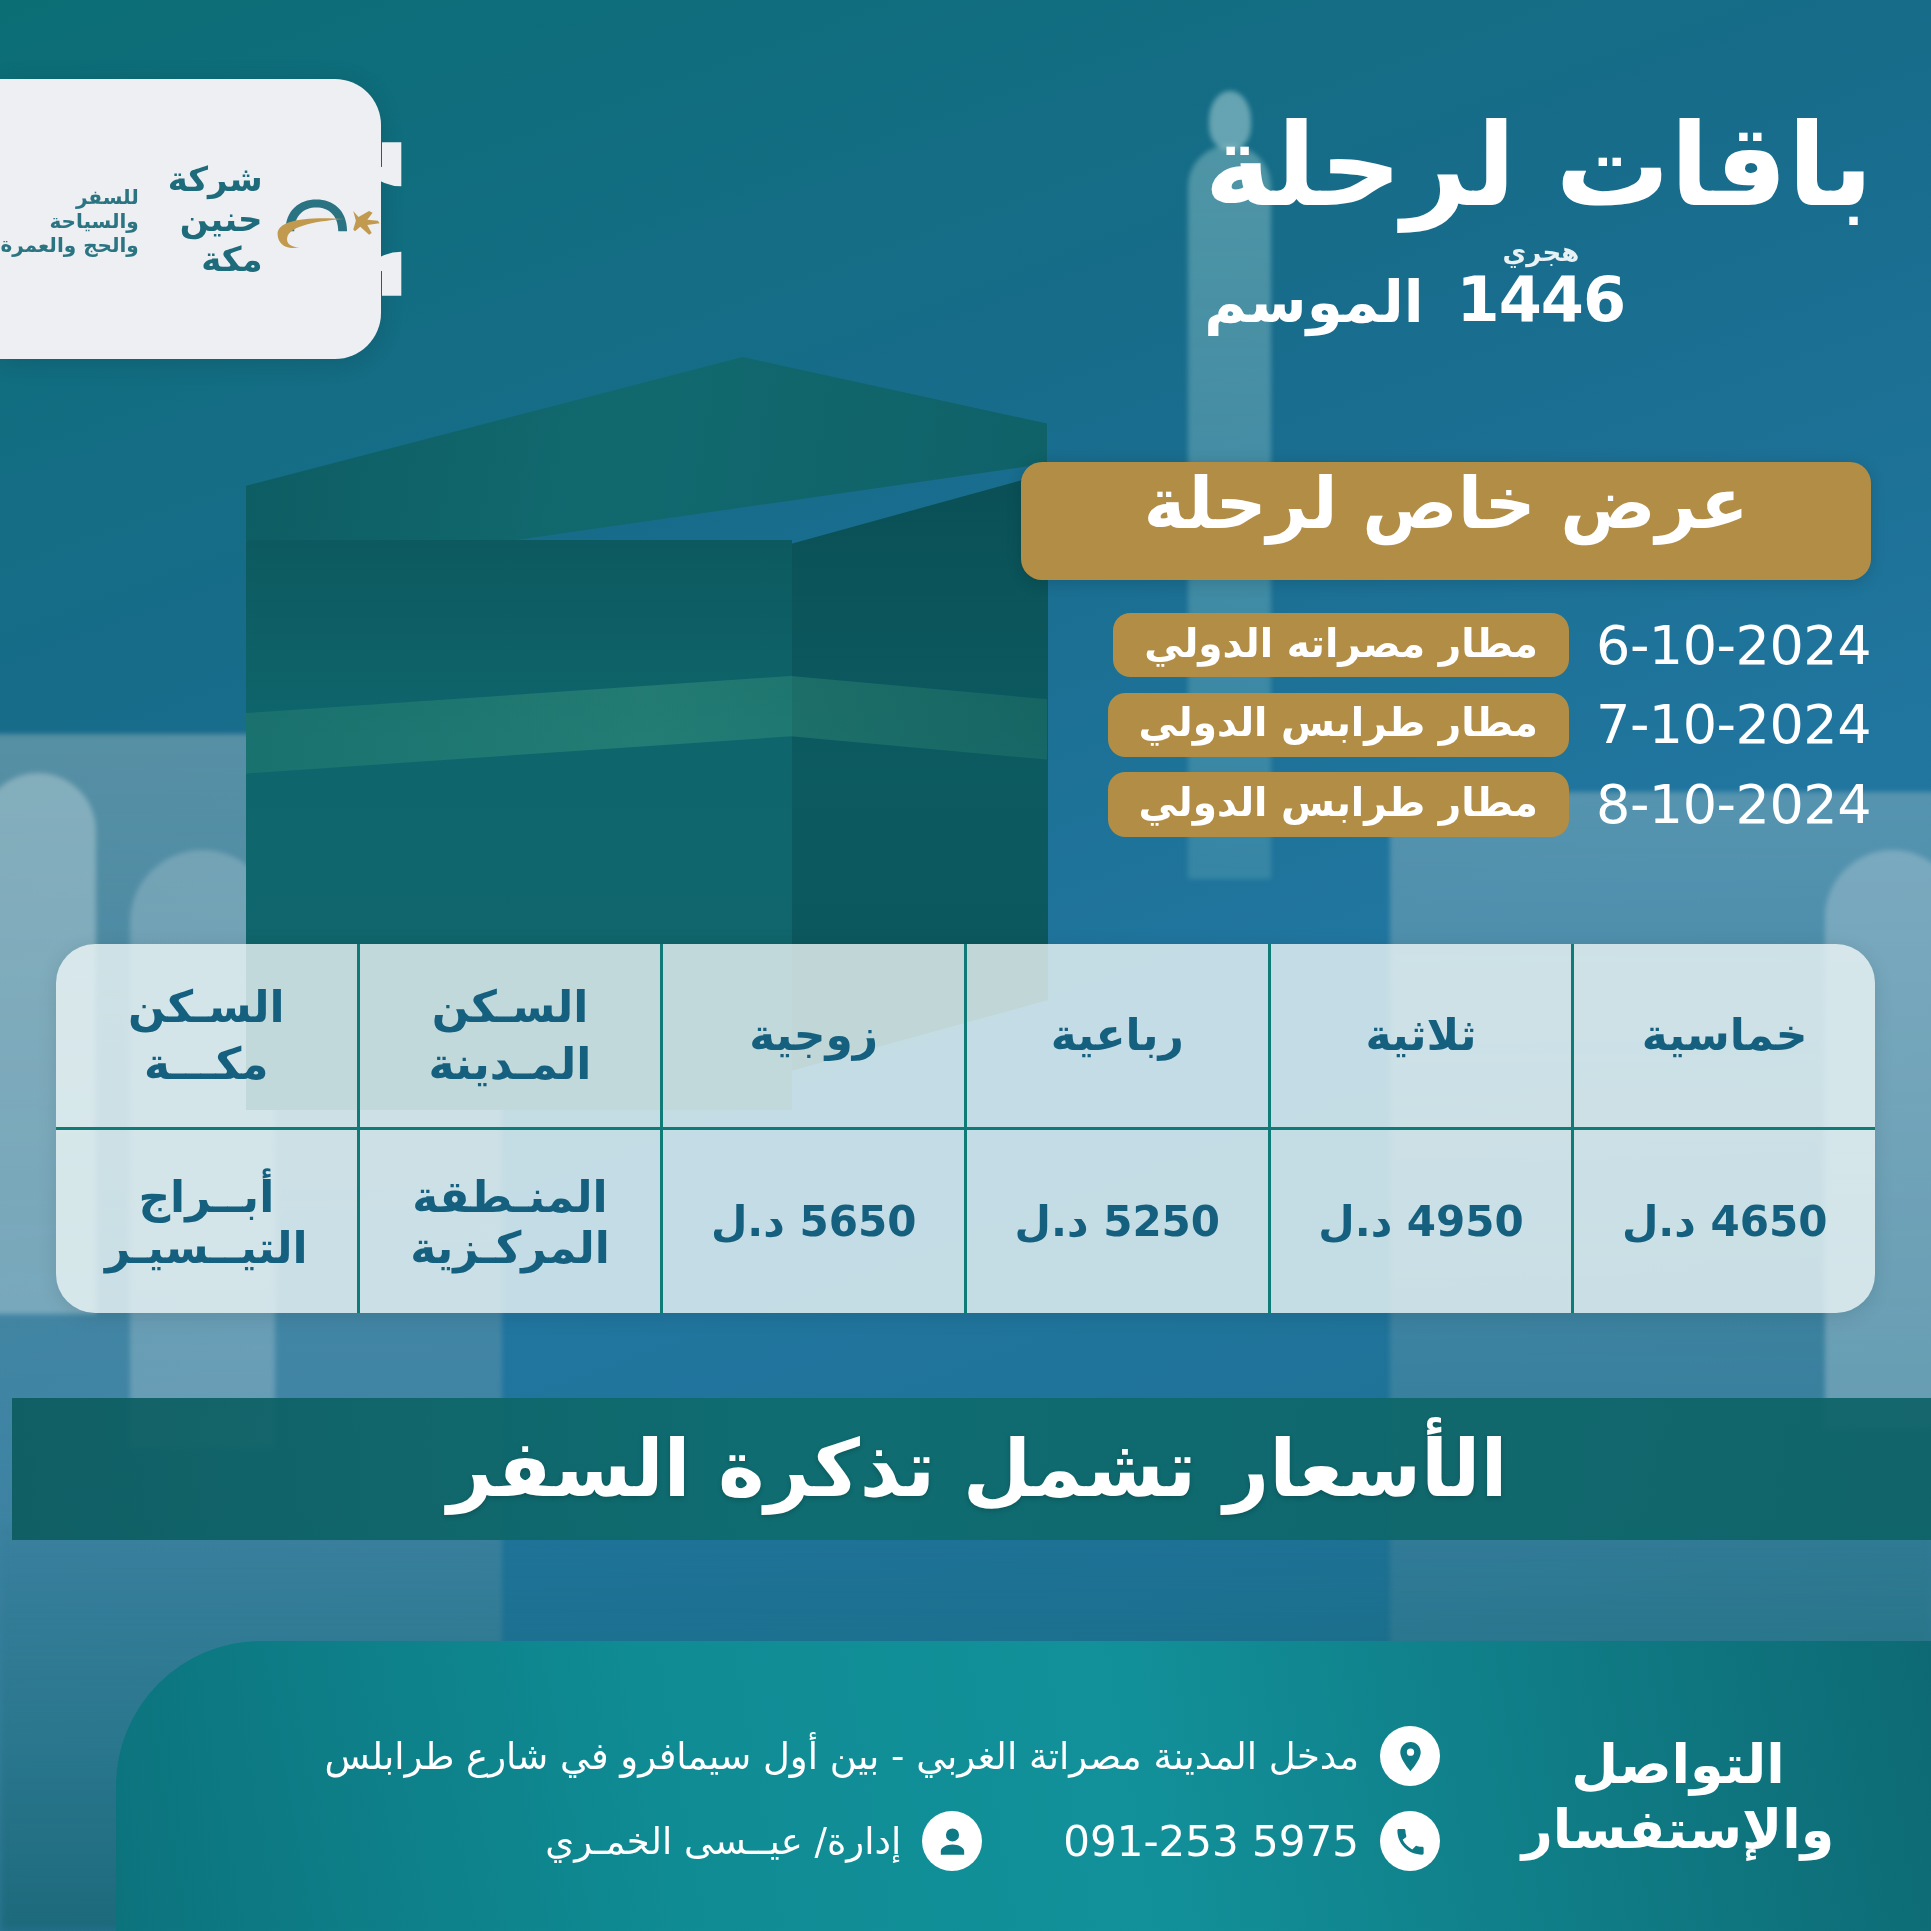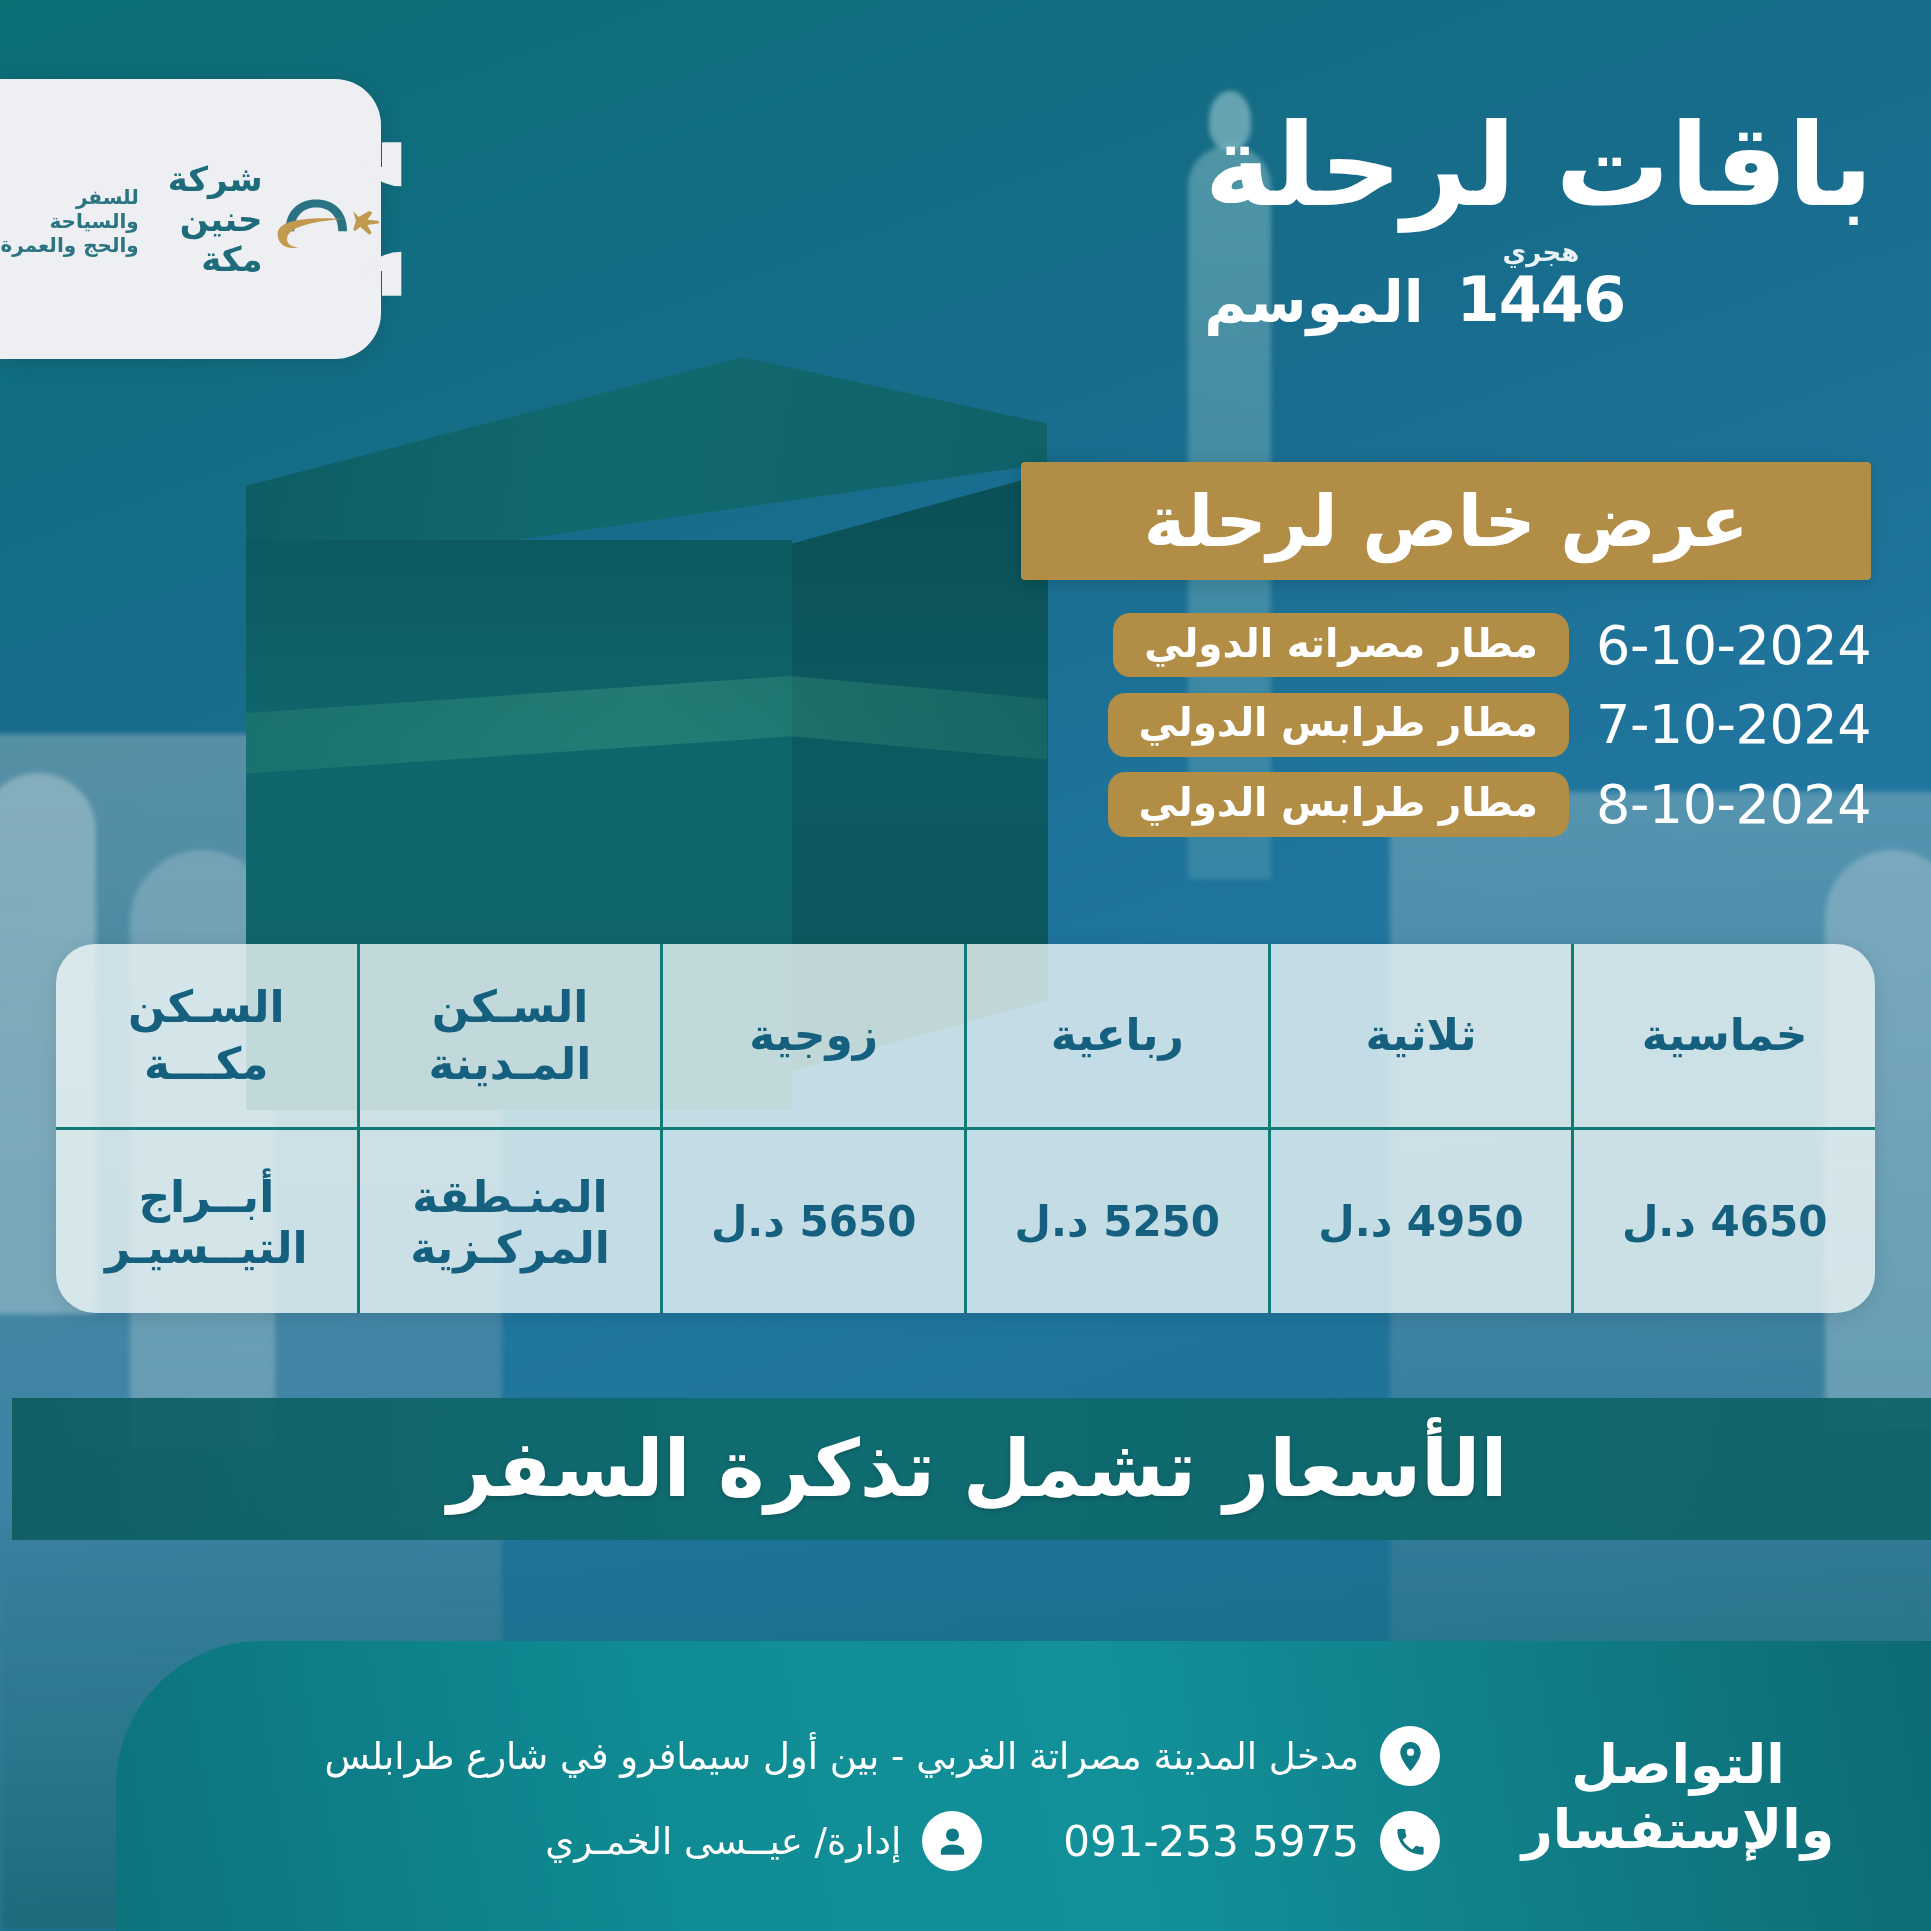--- a/index.html
+++ b/index.html
@@ -134,22 +134,22 @@
   .season-label { font-size: 58px; font-weight: 600; color: #fff; line-height: 1; }
   .cal-item { text-align: center; line-height: 1; }
   .cal-small { font-size: 26px; font-weight: 600; color: #e8f2f4; display: block; margin-bottom: 3.9px; }
   .cal-year { font-size: 62px; font-weight: 600; color: #fff; letter-spacing: -1px; }
 
   
   .offer-banner {
     position: absolute; right: 60px; top: 462px;
     width: 850px; height: 118px;
     background: #b28d45;
-    border-radius: 4px;
-    display: flex; align-items: center; justify-content: center;
+    border-radius: 21px;
+    display: flex; align-items: flex-start; justify-content: center;
     box-shadow: 0 2.9px 15.4px rgba(0,0,0,0.14);
   }
   .offer-banner span { color: #fff; font-size: 71px; font-weight: 700; letter-spacing: -0.5px; }
 
   
   .dates {
     position: absolute; right: 60px; top: 613px;
     display: flex; flex-direction: column; gap: 15.4px;
   }
   .date-row { display: flex; align-items: center; gap: 27px; justify-content: flex-start; }

